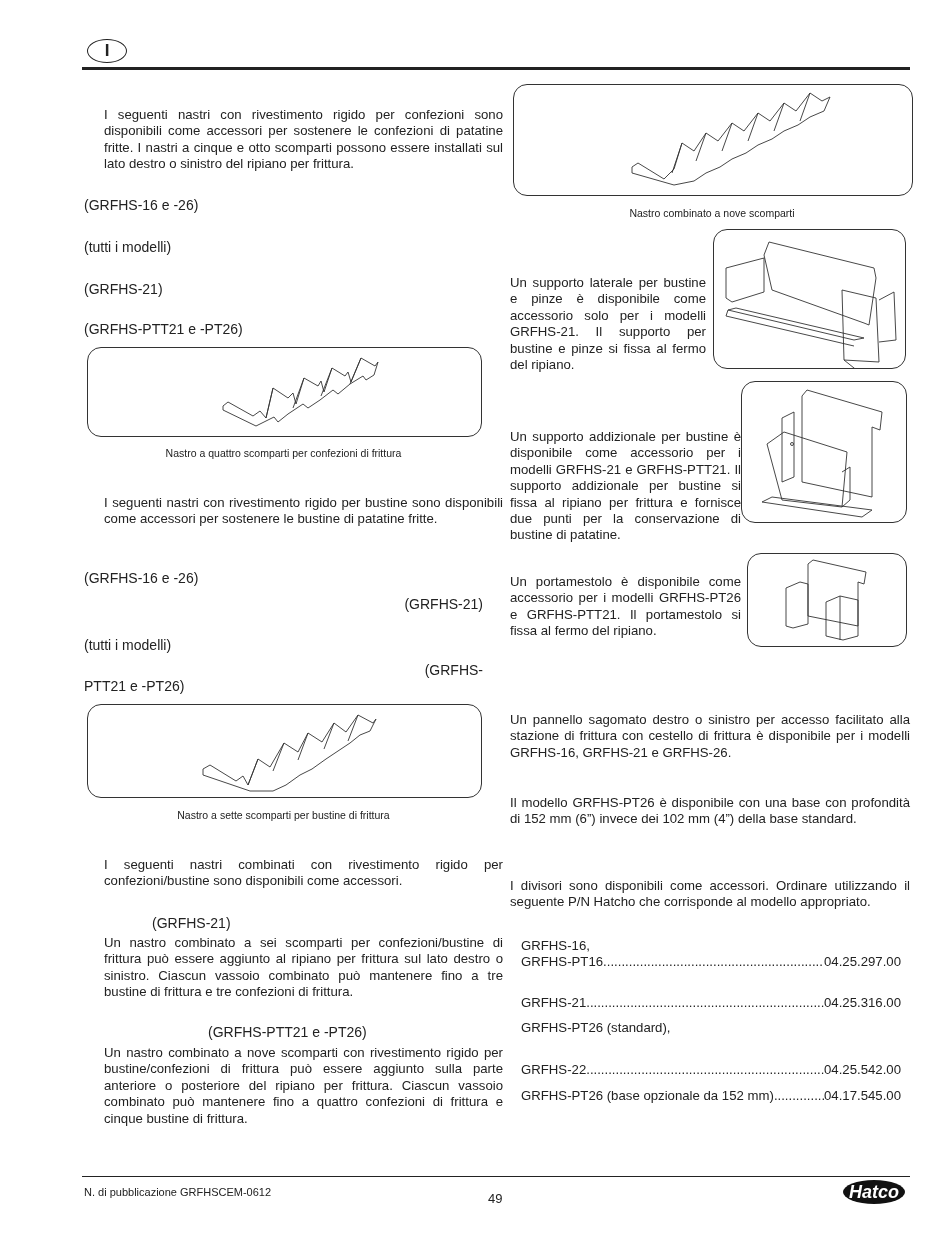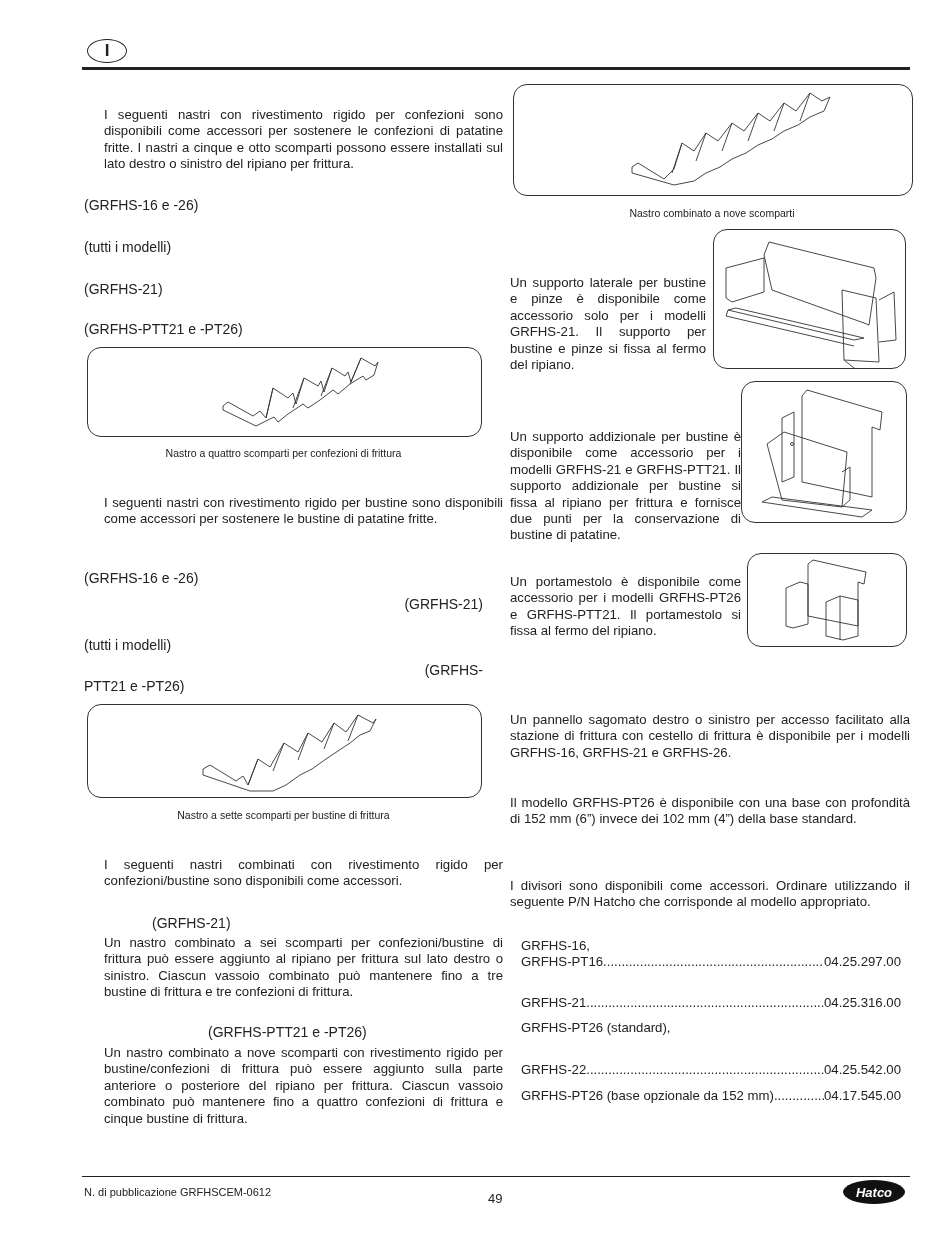--- a/index.html
+++ b/index.html
@@ -13,21 +13,21 @@
     .fig { position:absolute; border:1.2px solid #333; border-radius:14px; background:#fff; }
     .cap { position:absolute; font-size:10.5px; text-align:center; color:#222; }
     .figsvg { position:absolute; left:0; top:0; width:100%; height:100%; }
     .pn-row { position:absolute; left:521px; width:380px; font-size:13.2px; line-height:16px; }
     .pn-line { display:flex; align-items:center; }
     .pn-line .dots { flex:1; overflow:hidden; white-space:nowrap; }
     .pn-line .dots::before { content:"................................................................................................................................................"; }
     .bottom-rule { position:absolute; left:82px; top:1176px; width:828px; height:1px; background:#222; }
     .footer-pub { position:absolute; left:84px; top:1186px; font-size:11px; }
     .footer-page { position:absolute; left:488px; top:1191px; font-size:13px; }
-    .logo { position:absolute; left:843px; top:1180px; width:62px; height:24px; background:#111; border-radius:50%; color:#fff; font-style:italic; font-weight:bold; font-size:13px; display:flex; align-items:center; justify-content:center; }
+    .logo { position:absolute; left:843px; top:1180px; width:62px; height:24px; background:#111; border-radius:50%; color:#fff; font-style:italic; font-weight:bold; font-size:18px; display:flex; align-items:center; justify-content:center; }
     .pr { text-align:right; }
   </style>
 </head>
 <body>
 
 <div class="lang-badge">I</div>
 <div class="top-rule"></div>
 
 <div class="p col-l" style="top:107px">I seguenti nastri con rivestimento rigido per confezioni sono disponibili come accessori per sostenere le confezioni di patatine fritte. I nastri a cinque e otto scomparti possono essere installati sul lato destro o sinistro del ripiano per frittura.</div>
 <div class="lbl" style="left:84px;top:197px">(GRFHS-16 e -26)</div>

